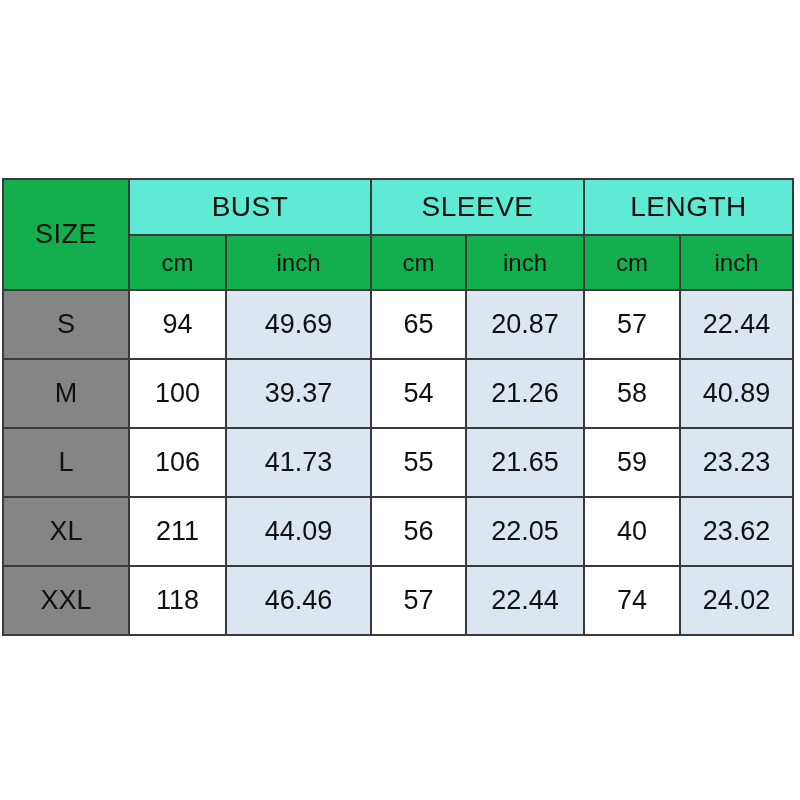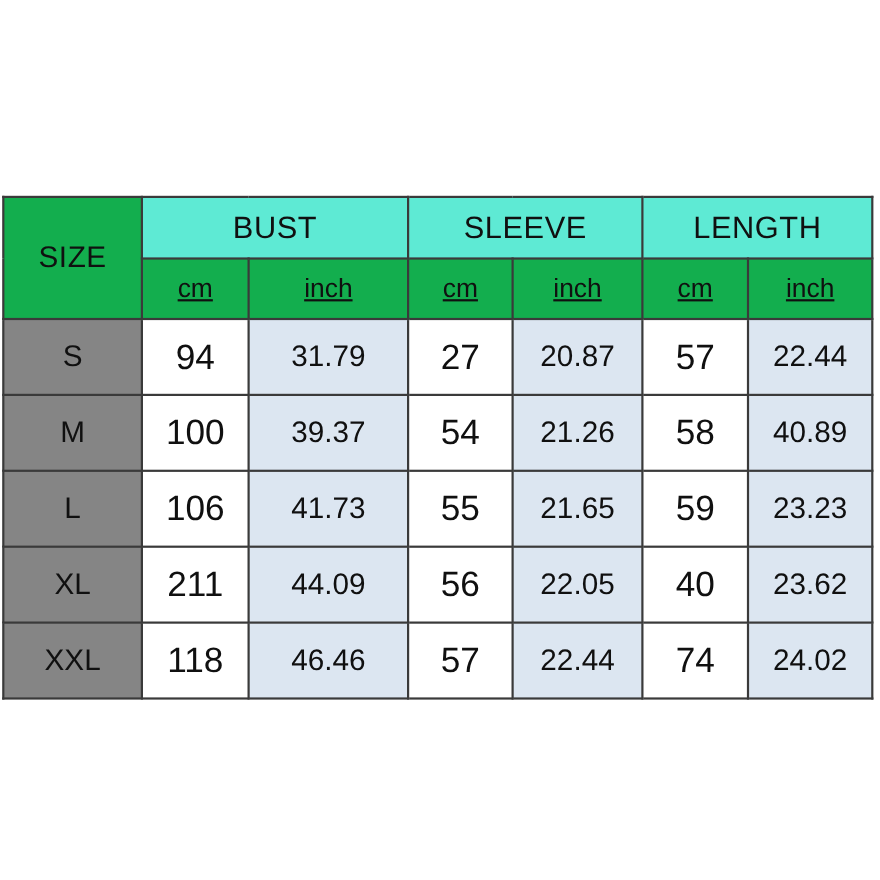--- a/index.html
+++ b/index.html
@@ -50,31 +50,30 @@
   .hdr-size {
     background: #13ae4e;
     font-size: 27px;
     letter-spacing: 0.5px;
   }
   
   .hdr-unit {
     background: #13ae4e;
     height: 53px;
     font-size: 24px;
-    text-decoration: underline;
   }
   
   .cell-size {
     background: #858585;
     height: 67px;
     font-size: 27px;
   }
   .cell-cm {
     background: #ffffff;
-    font-size: 32px;
+    font-size: 27px;
   }
   .cell-inch {
     background: #dce6f1;
     font-size: 27px;
   }
   
   col.c-size  { width: 126px; }
   col.c-bcm   { width: 97px;  }
   col.c-binch { width: 145px; }
   col.c-scm   { width: 95px;  }
@@ -110,22 +109,22 @@
         <th class="hdr-unit">cm</th>
         <th class="hdr-unit">inch</th>
         <th class="hdr-unit">cm</th>
         <th class="hdr-unit">inch</th>
       </tr>
     </thead>
     <tbody>
       <tr>
         <td class="cell-size">S</td>
         <td class="cell-cm">94</td>
-        <td class="cell-inch">31.79</td>
-        <td class="cell-cm">27</td>
+        <td class="cell-inch">49.69</td>
+        <td class="cell-cm">65</td>
         <td class="cell-inch">20.87</td>
         <td class="cell-cm">57</td>
         <td class="cell-inch">22.44</td>
       </tr>
       <tr>
         <td class="cell-size">M</td>
         <td class="cell-cm">100</td>
         <td class="cell-inch">39.37</td>
         <td class="cell-cm">54</td>
         <td class="cell-inch">21.26</td>

